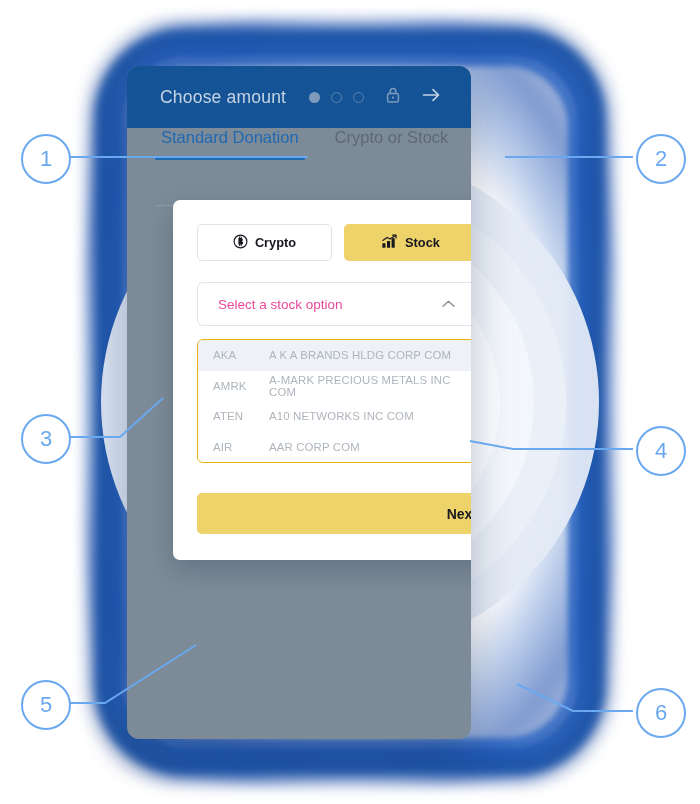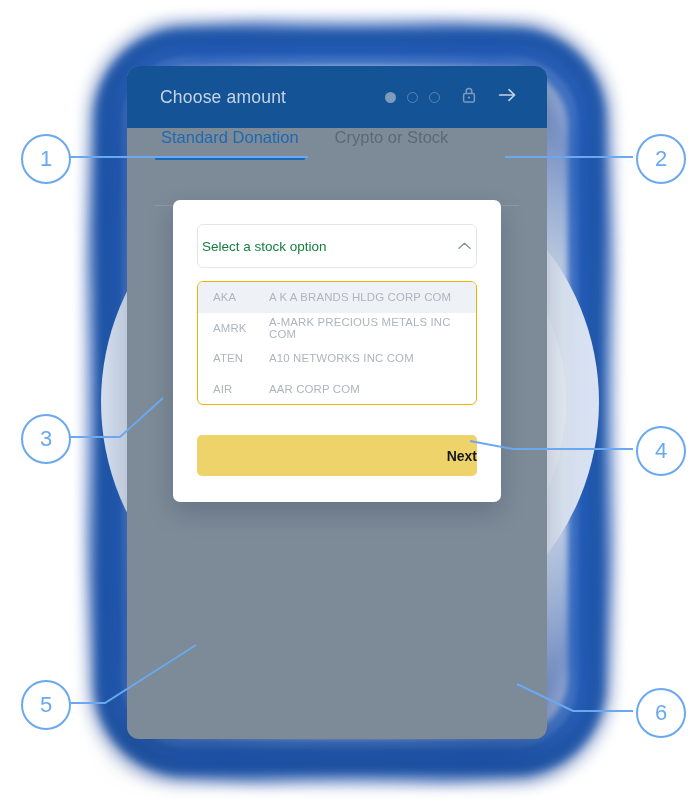--- a/index.html
+++ b/index.html
@@ -82,21 +82,21 @@
   .halo-a { width: 498px; height: 498px; background: #e3eaf5; opacity: .95; }
   .halo-b { width: 432px; height: 432px; background: #eaf0f8; }
   .halo-c { width: 368px; height: 368px; background: #f3f7fc; }
   .halo-d { width: 300px; height: 300px; background: #fbfcfe; }
 
   
   #device {
     position: absolute;
     left: 127px;
     top: 66px;
-    width: 420px;
+    width: 344px;
     height: 673px;
     background: #7d8b98;
     border-radius: 12px;
     overflow: hidden;
     box-shadow: 0 16px 40px rgba(10,28,60,.28);
   }
 
   
   .topbar {
     position: relative;
@@ -219,23 +219,23 @@
     color: #17171f;
   }
 
   
   .select-box {
     height: 44px;
     border: 1px solid #e2e6ec;
     border-radius: 6px;
     display: flex;
     align-items: center;
-    padding: 0 4px;
-    box-sizing: border-box;
-    color: #15803d;
+    padding: 0 20px;
+    box-sizing: border-box;
+    color: #ec4899;
     font-size: 13.5px;
     margin-bottom: 13px;
   }
   .select-box span.lbl { flex: 1; }
 
   
   .opt-list {
     border: 1px solid #eab308;
     border-radius: 6px;
     overflow: hidden;
@@ -336,20 +336,44 @@
         <div class="tab tab-idle">
           <span>Crypto or Stock</span>
         </div>
         <div class="tab-underline-all"></div>
       </div>
     </div>
 
     <div id="card">
       <div class="card-body">
 
+        <div class="toggle-row">
+          <div class="toggle-btn toggle-off">
+            <span>
+              <svg width="15" height="15" viewBox="0 0 15 15">
+                <circle cx="7.5" cy="7.5" r="6.4" fill="none" stroke="#17171f" stroke-width="1.15"></circle>
+                <path d="M5.4 4.1 H8.3 a1.55 1.55 0 0 1 0 3.1 H5.4 Z M5.4 7.2 H8.6 a1.6 1.6 0 0 1 0 3.2 H5.4 Z" fill="#17171f"></path>
+                <path d="M6.6 2.9 V4.1 M8.2 2.9 V4.1 M6.6 10.4 V11.7 M8.2 10.4 V11.7" stroke="#17171f" stroke-width="1" stroke-linecap="round"></path>
+              </svg>
+            </span>
+            <span>Crypto</span>
+          </div>
+          <div class="toggle-btn toggle-on">
+            <span>
+              <svg width="17" height="15" viewBox="0 0 17 15">
+                <rect x="1.4" y="9.2" width="3.1" height="4.6" rx=".5" fill="#17171f"></rect>
+                <rect x="6.0" y="7.1" width="3.1" height="6.7" rx=".5" fill="#17171f"></rect>
+                <rect x="10.6" y="4.3" width="3.1" height="9.5" rx=".5" fill="#17171f"></rect>
+                <path d="M1.8 6.4 L6.1 3.5 L9.1 5.0 L14.4 1.4" fill="none" stroke="#17171f" stroke-width="1.25" stroke-linecap="round" stroke-linejoin="round"></path>
+                <path d="M11.6 1.0 H15.0 V4.0" fill="none" stroke="#17171f" stroke-width="1.25" stroke-linecap="round" stroke-linejoin="round"></path>
+              </svg>
+            </span>
+            <span>Stock</span>
+          </div>
+        </div>
 
         <div class="select-box">
           <span class="lbl">Select a stock option</span>
           <span>
             <svg width="15" height="10" viewBox="0 0 15 10">
               <path d="M2 7.2 L7.5 2.2 L13 7.2" fill="none" stroke="#8b949e" stroke-width="1.5" stroke-linecap="round" stroke-linejoin="round"></path>
             </svg>
           </span>
         </div>
 

